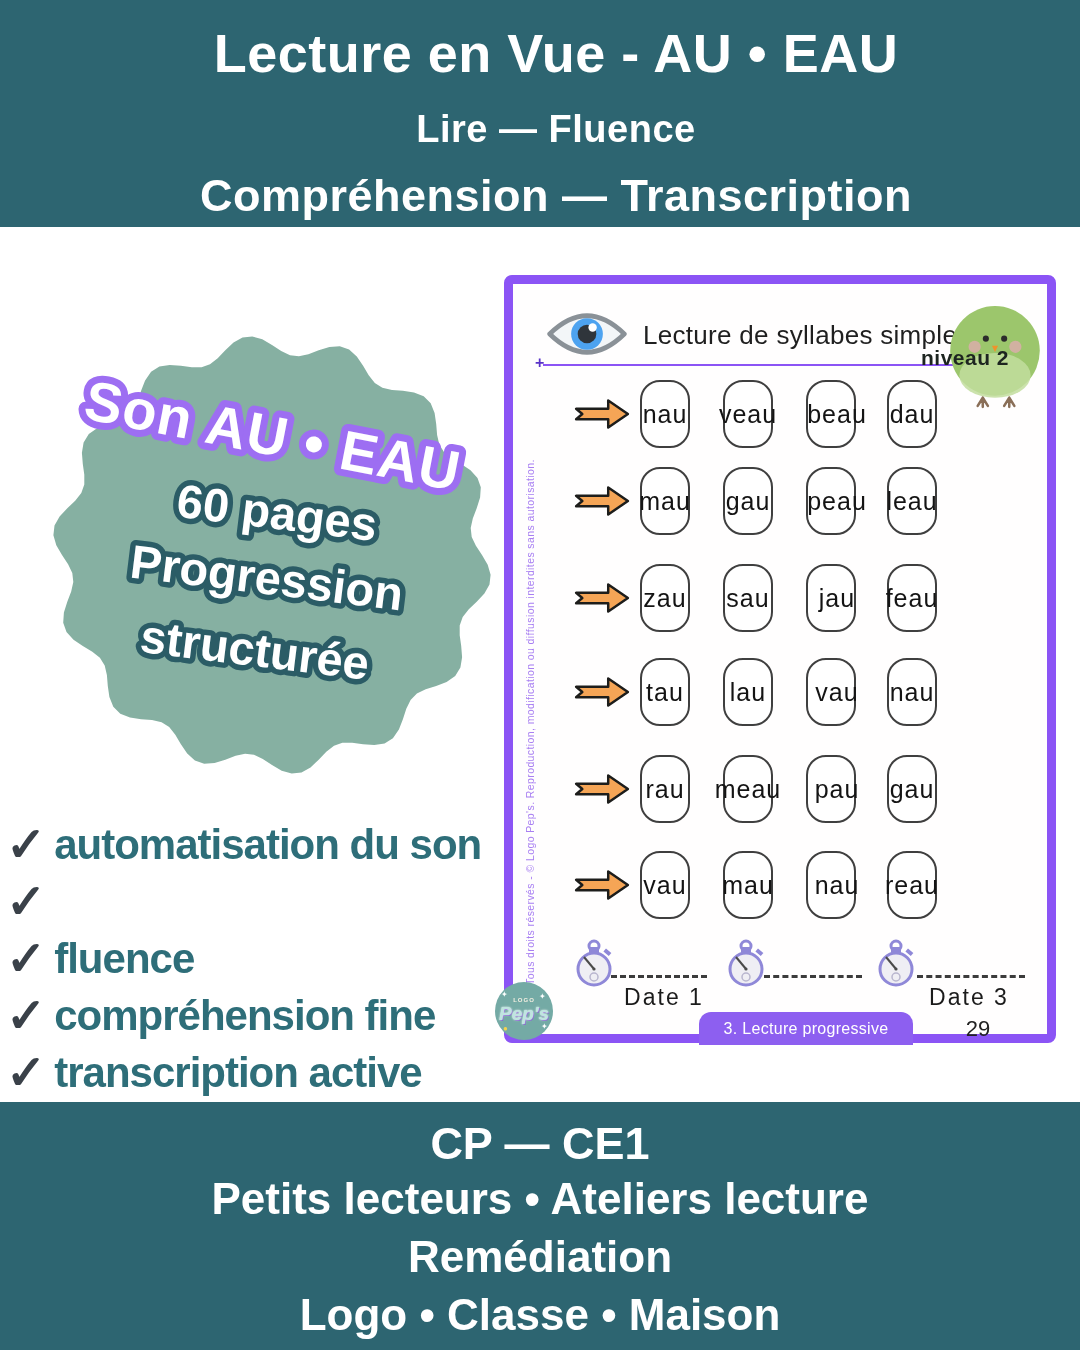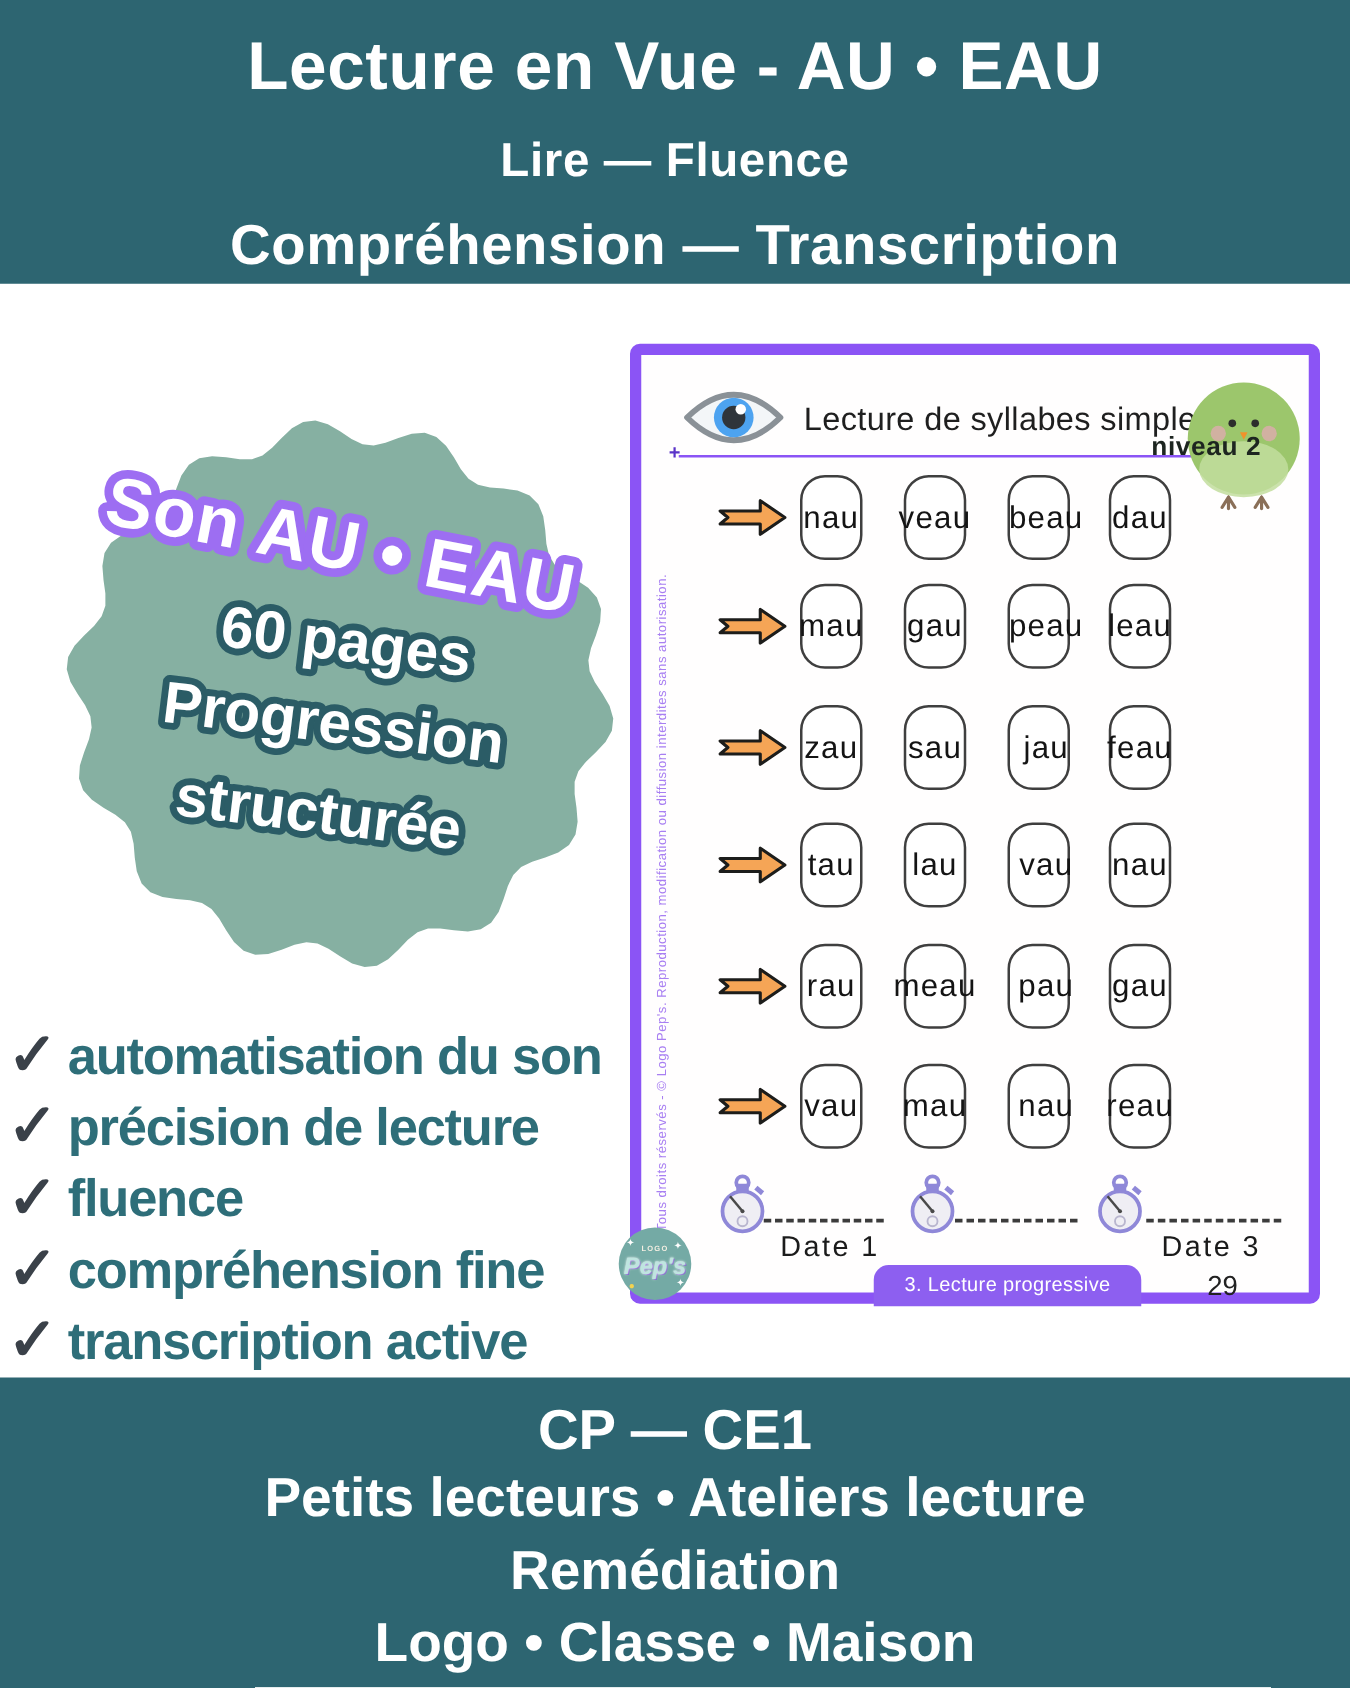--- a/index.html
+++ b/index.html
@@ -4,21 +4,21 @@
 <style>
   * { margin:0; padding:0; box-sizing:border-box; }
   html,body { background:#ffffff; }
   #page {
     position:relative; width:1080px; height:1350px;
     background:#ffffff; overflow:hidden;
     font-family:"Liberation Sans", sans-serif;
   }
 
   
-  .banner { position:absolute; left:0; width:1080px; background:#2d6571; color:#fff; text-align:center; }
+  .banner { position:absolute; left:0; width:1080px; background:#2d6571; color:#fff; text-align:center;padding-left:16px; }
   #top-banner { top:0; height:227px; }
   #bottom-banner { top:1102px; height:248px; }
   .banner .t-title { position:absolute; width:100%; font-weight:700; letter-spacing:.5px; }
   #hdr-title   { top:22px;  font-size:54px; }
   #hdr-sub1    { top:108px; font-size:38px; }
   #hdr-sub2    { top:170px; font-size:45px; }
   #ftr-line1   { top:1118px; font-size:45px; }
   #ftr-line2   { top:1174px; font-size:44px; }
   #ftr-line3   { top:1232px; font-size:44px; }
   #ftr-line4   { top:1290px; font-size:44px; }
@@ -121,21 +121,20 @@
     <text class="badge-txt badge-l2" x="233" y="361" transform="rotate(7 233 344)">structurée</text>
   </svg>
 
   <div id="checklist">
     <div class="check-row">
       <span class="check-mark">✓</span>
       <span class="check-label">automatisation du son</span>
     </div>
     <div class="check-row">
       <span class="check-mark">✓</span>
-      <span class="check-label">précision de lecture</span>
     </div>
     <div class="check-row">
       <span class="check-mark">✓</span>
       <span class="check-label">fluence</span>
     </div>
     <div class="check-row">
       <span class="check-mark">✓</span>
       <span class="check-label">compréhension fine</span>
     </div>
     <div class="check-row">

